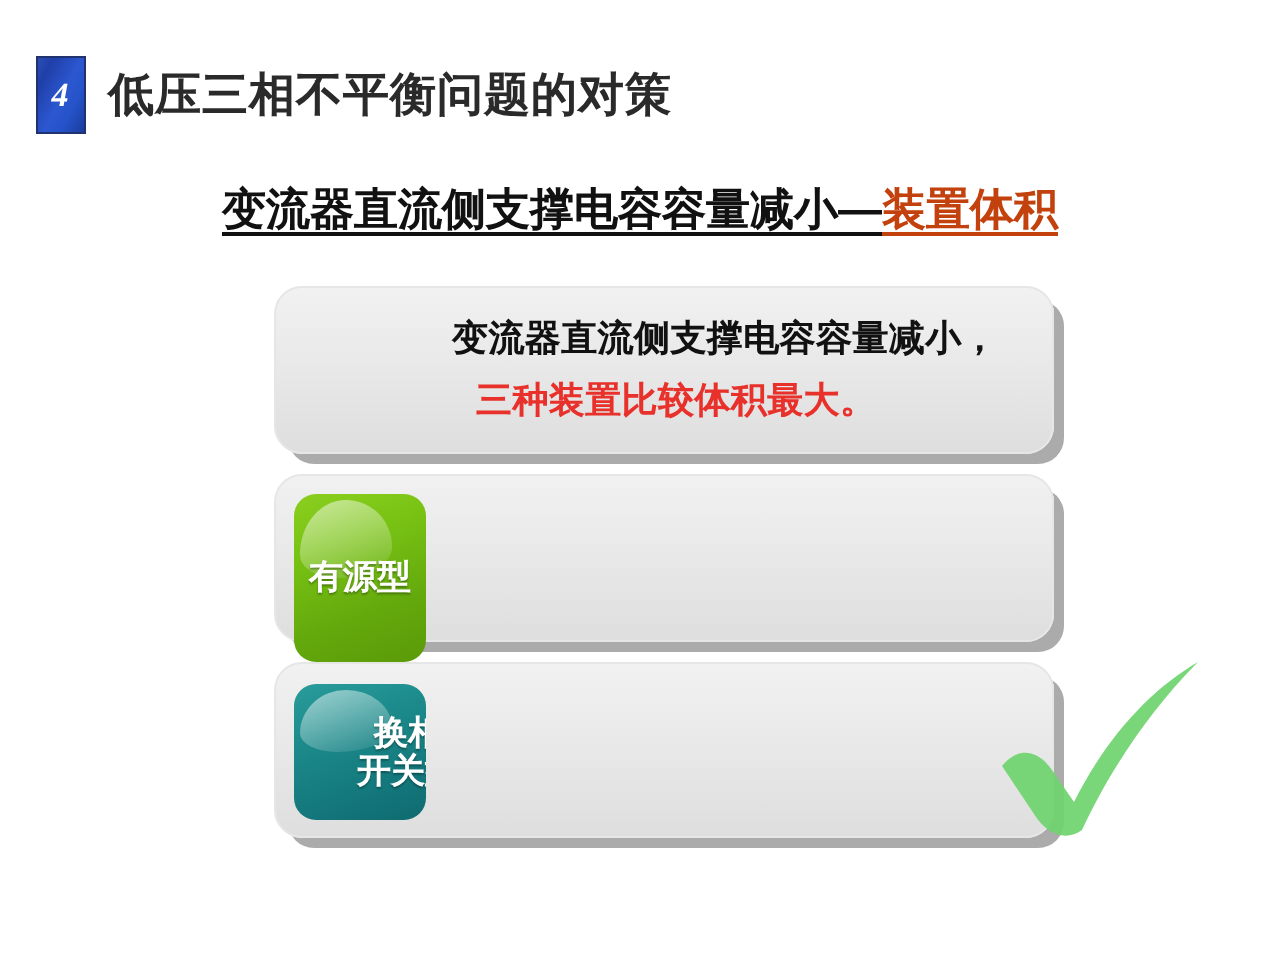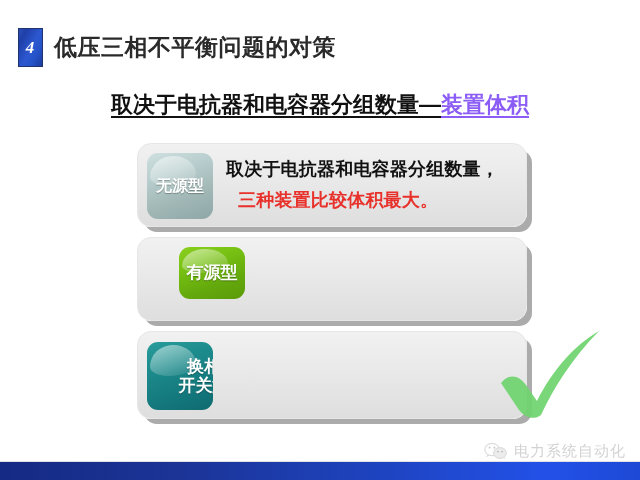--- a/index.html
+++ b/index.html
@@ -72,21 +72,21 @@
     text-align: center;
     font-size: 22px;
     font-weight: bold;
     white-space: nowrap;
   }
   #subtitle .u {
     text-decoration: underline;
     text-underline-offset: 4px;
   }
   #subtitle-main { color: #111111; }
-  #subtitle-accent { color: #8b5cf6; margin-top: 36px; }
+  #subtitle-accent { color: #c2410c; margin-top: 36px; }
 
   
   .card {
     position: absolute;
     left: 137px;
     width: 390px;
     background: linear-gradient(180deg, #f1f1f1 0%, #e9e9e9 45%, #dedede 100%);
     border-radius: 14px;
     box-shadow: 6px 6px 0 -1px rgba(120,120,120,0.62);
     border: 1px solid #e6e6e6;
@@ -130,24 +130,23 @@
   #badge-0 {
     top: 9px;
     width: 66px;
     height: 66px;
     background: linear-gradient(160deg, #cfe0e0 0%, #b9cece 30%, #9fb6b5 68%, #8ea8a7 100%);
     font-size: 16px;
   }
   #badge-1 {
     top: 9px;
     width: 66px;
-    height: 52px;
+    height: 84px;
     background: linear-gradient(160deg, #8bcf20 0%, #79c314 28%, #63a80c 70%, #5a9a08 100%);
     font-size: 17px;
-    margin-left: 32px;
   }
   #badge-2 {
     top: 10px;
     width: 66px;
     height: 68px;
     background: linear-gradient(160deg, #2a9c9c 0%, #1d8c8c 30%, #14797d 70%, #0f6b70 100%);
     font-size: 17px;
     padding-left: 48px;
   }
 
@@ -222,30 +221,26 @@
 <div id="slide">
 
   <div id="header">
     <div id="number-badge">
       <span id="number-badge-text">4</span>
     </div>
     <div id="header-title">低压三相不平衡问题的对策</div>
   </div>
 
   <div id="subtitle">
-    <span class="u" id="subtitle-main">取决于电抗器和电容器分组数量—</span><span class="u" id="subtitle-accent">装置体积</span>
+    <span class="u" id="subtitle-main">变流器直流侧支撑电容容量减小—</span><span class="u" id="subtitle-accent">装置体积</span>
   </div>
 
   <div class="card" id="card-0">
-    <div class="badge" id="badge-0">
-      <span class="gloss"></span>
-      <span class="blabel">无源型</span>
-    </div>
     <div class="card-text">
-      <span>取决于电抗器和电容器分组数量，</span><span class="accent">三种装置比较体积最大。</span>
+      <span>变流器直流侧支撑电容容量减小，</span><span class="accent">三种装置比较体积最大。</span>
     </div>
   </div>
 
   <div class="card" id="card-1">
     <div class="badge" id="badge-1">
       <span class="gloss"></span>
       <span class="blabel">有源型</span>
     </div>
   </div>
 
@@ -254,31 +249,14 @@
       <span class="gloss"></span>
       <span class="blabel">换相</span>
       <span class="blabel">开关型</span>
     </div>
   </div>
 
   <svg id="checkmark" viewBox="0 0 110 100">
     <path d="M6 58 C 14 48, 24 50, 31 60 L 42 76 C 58 44, 80 20, 104 6 C 78 32, 58 64, 46 90 C 38 96, 28 92, 22 82 Z" fill="#6ed46e" opacity="0.92"></path>
   </svg>
 
-  <div id="footer">
-    <div id="footer-rule"></div>
-    <div id="footer-brand">
-      <svg id="wechat-icon" width="24" height="19" viewBox="0 0 24 19">
-        <ellipse cx="8" cy="7.5" rx="7.2" ry="6.2" fill="none" stroke="#dcdcdc" stroke-width="1.2"></ellipse>
-        <path d="M3.6 12.4 L1.6 15.4 L5.4 13.6 Z" fill="#dcdcdc"></path>
-        <circle cx="5.6" cy="5.6" r="1.05" fill="#cfcfcf"></circle>
-        <circle cx="10.3" cy="5.6" r="1.05" fill="#cfcfcf"></circle>
-        <ellipse cx="16" cy="11" rx="6.4" ry="5.4" fill="#ececec" stroke="#dcdcdc" stroke-width="1.1"></ellipse>
-        <path d="M20.6 15.2 L22.6 17.8 L19.2 16.4 Z" fill="#ececec"></path>
-        <circle cx="13.9" cy="9.6" r="0.95" fill="#bdbdbd"></circle>
-        <circle cx="18.1" cy="9.6" r="0.95" fill="#bdbdbd"></circle>
-      </svg>
-      <span id="footer-brand-text">电力系统自动化</span>
-    </div>
-    <div id="footer-bar"></div>
-  </div>
 
 </div>
 
 </body></html>

